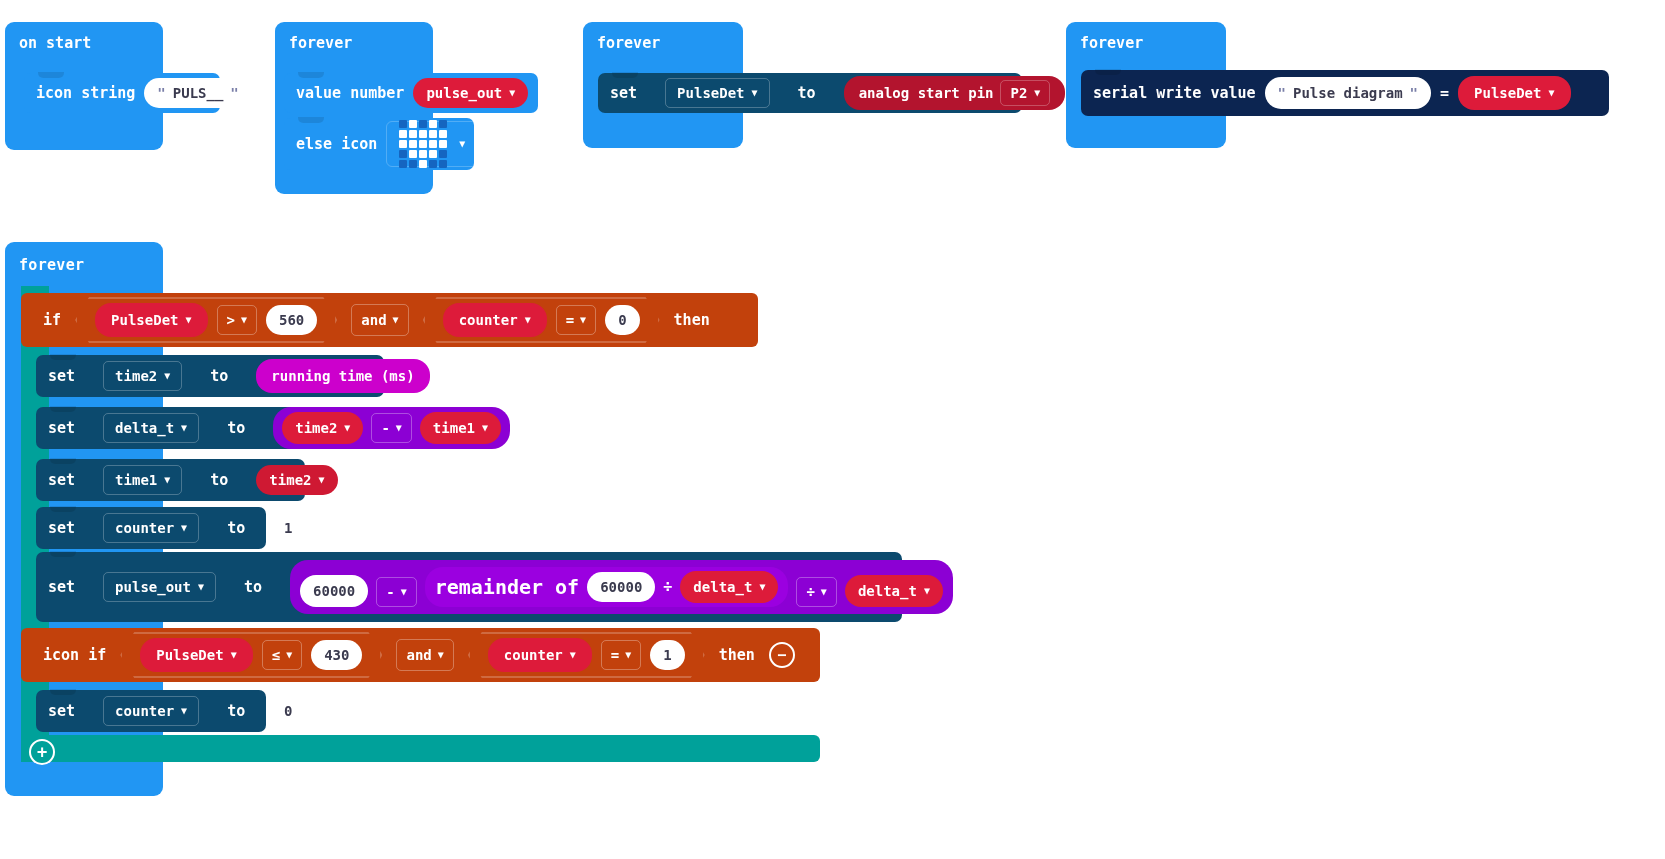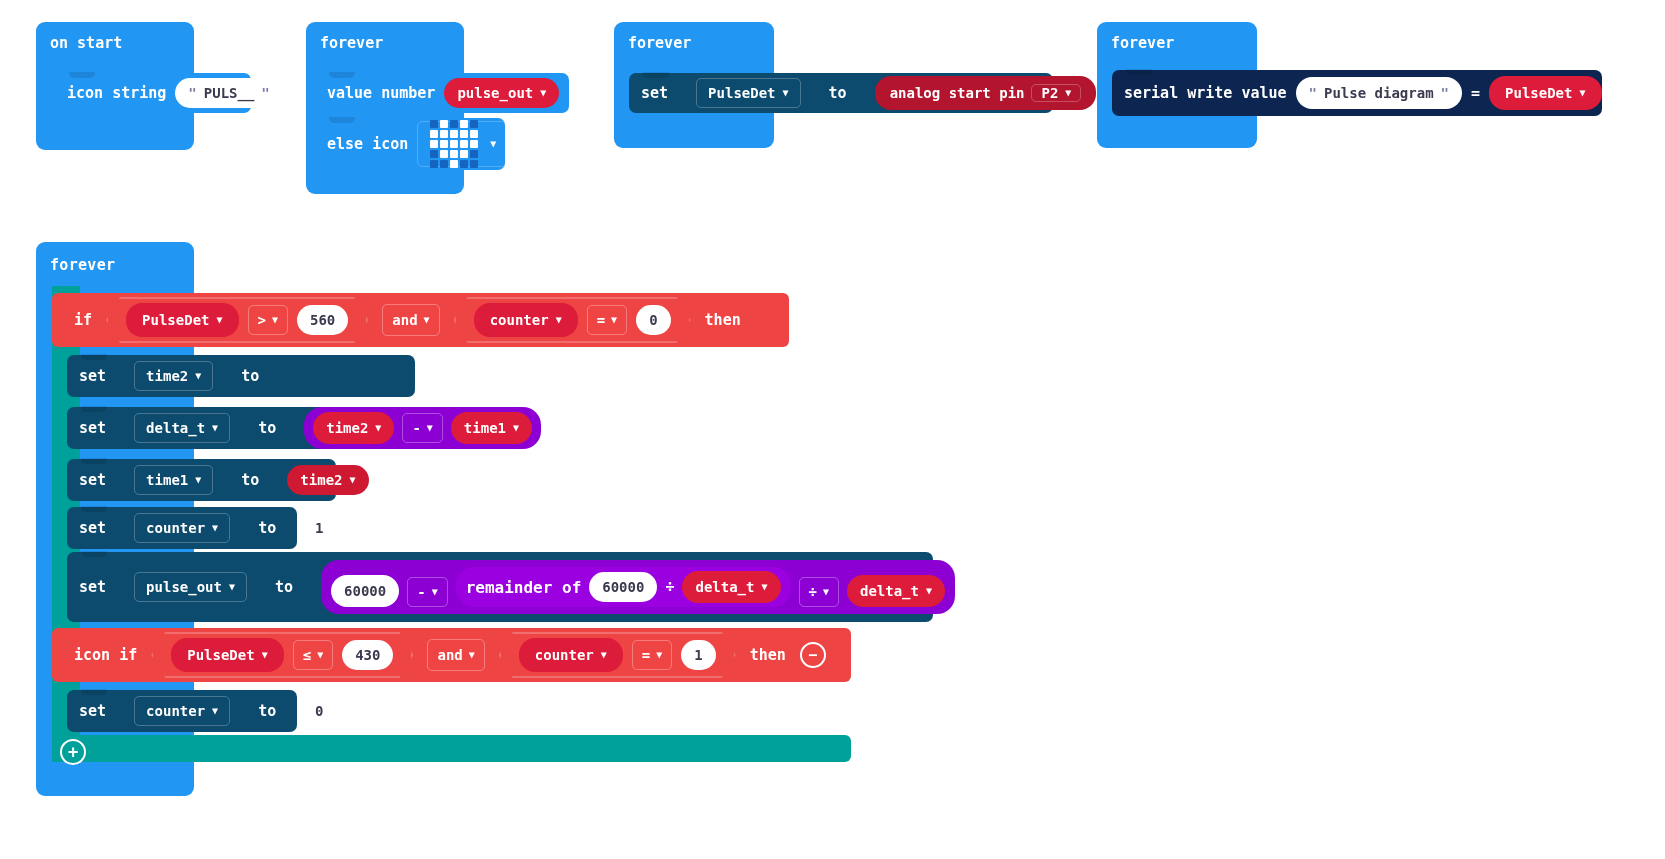--- a/index.html
+++ b/index.html
@@ -1,20 +1,20 @@
 <!DOCTYPE html>
 <html><head>
 <meta charset="utf-8">
 <style>
   html,body{margin:0;padding:0;background:#ffffff;}
   body{
     width:1665px;height:859px;position:relative;overflow:hidden;
     font-family:"DejaVu Sans Mono","Liberation Mono",monospace;
   }
-  .canvas{position:absolute;inset:0;margin-left:31px;}
+  .canvas{position:absolute;inset:0;}
   .blk-label{
     color:#ffffff;
     font-weight:bold;
     font-size:15px;
     letter-spacing:.3px;
     white-space:nowrap;
   }
 
   
   .evt{
@@ -102,21 +102,21 @@
   .mgroup{
     display:inline-flex;align-items:center;gap:8px;
     background:#8c00d4;border-radius:18px;padding:5px 9px;
     box-sizing:border-box;
   }
   .mgroup.inner{background:#9b00e0;}
 
   
   .ifhead{
     position:absolute;display:flex;align-items:center;gap:14px;
-    background:#ef4444;border-radius:6px;height:54px;padding:0 16px 0 22px;
+    background:#c2410c;border-radius:6px;height:54px;padding:0 16px 0 22px;
     box-sizing:border-box;color:#fff;font-weight:bold;font-size:15px;
     white-space:nowrap;
   }
   .teal-body{position:absolute;background:#00a19a;}
   .kw{color:#fff;font-weight:bold;font-size:15px;}
 
   .circ-icon{
     display:inline-flex;align-items:center;justify-content:center;
     width:22px;height:22px;border-radius:50%;
     border:2px solid #ffffff;color:#ffffff;font-size:15px;line-height:1;
@@ -204,31 +204,31 @@
   </div>
   <div class="stmt red" style="left:598px;top:73px;width:424px;">
     <span>set</span>
     <span class="field">
       <span>PulseDet</span>
       <span class="caret">▼</span>
     </span>
     <span>to</span>
     <span class="rep darkred" style="height:34px;padding:0 15px;">
       <span>analog start pin</span>
-      <span class="field" style="height:18px;padding:0 9px;">
+      <span class="field" style="height:26px;padding:0 9px;">
         <span>P2</span>
         <span class="caret">▼</span>
       </span>
     </span>
   </div>
 
   <div class="evt" style="left:1066px;top:22px;width:160px;height:126px;">
     <div class="title">forever</div>
   </div>
-  <div class="stmt navy" style="left:1081px;top:70px;width:490px;height:46px;">
+  <div class="stmt navy" style="left:1081px;top:70px;width:528px;height:46px;">
     <span>serial write value</span>
     <span class="rep str" style="height:32px;">
       <span class="q">"</span>
       <span>Pulse diagram</span>
       <span class="q">"</span>
     </span>
     <span>=</span>
     <span class="rep var" style="height:34px;padding:0 16px;">
       <span>PulseDet</span>
       <span class="caret">▼</span>
@@ -272,20 +272,21 @@
     <span class="kw">then</span>
   </div>
 
   <div class="stmt red" style="left:36px;top:355px;width:348px;height:42px;">
     <span>set</span>
     <span class="field">
       <span>time2</span>
       <span class="caret">▼</span>
     </span>
     <span>to</span>
+    <span class="rep time" style="height:34px;padding:0 15px;">running time (ms)</span>
   </div>
 
   <div class="stmt red" style="left:36px;top:407px;width:453px;height:42px;">
     <span>set</span>
     <span class="field">
       <span>delta_t</span>
       <span class="caret">▼</span>
     </span>
     <span>to</span>
     <span class="mgroup">
@@ -334,21 +335,21 @@
       <span class="caret">▼</span>
     </span>
     <span>to</span>
     <span class="mgroup" style="padding:7px 10px;align-items:flex-end;">
       <span class="rep num" style="height:32px;min-width:54px;">60000</span>
       <span class="opbox">
         <span>-</span>
         <span class="caret">▼</span>
       </span>
       <span class="mgroup inner" style="padding:4px 10px;">
-        <span style="color:#fff;font-weight:bold;font-size:16px;">remainder of</span>
+        <span style="color:#fff;font-weight:bold;font-size:20px;">remainder of</span>
         <span class="rep num" style="height:30px;min-width:54px;">60000</span>
         <span style="color:#fff;font-weight:bold;font-size:15px;">÷</span>
         <span class="rep var" style="height:32px;">
           <span>delta_t</span>
           <span class="caret">▼</span>
         </span>
       </span>
       <span class="opbox">
         <span>÷</span>
         <span class="caret">▼</span>

